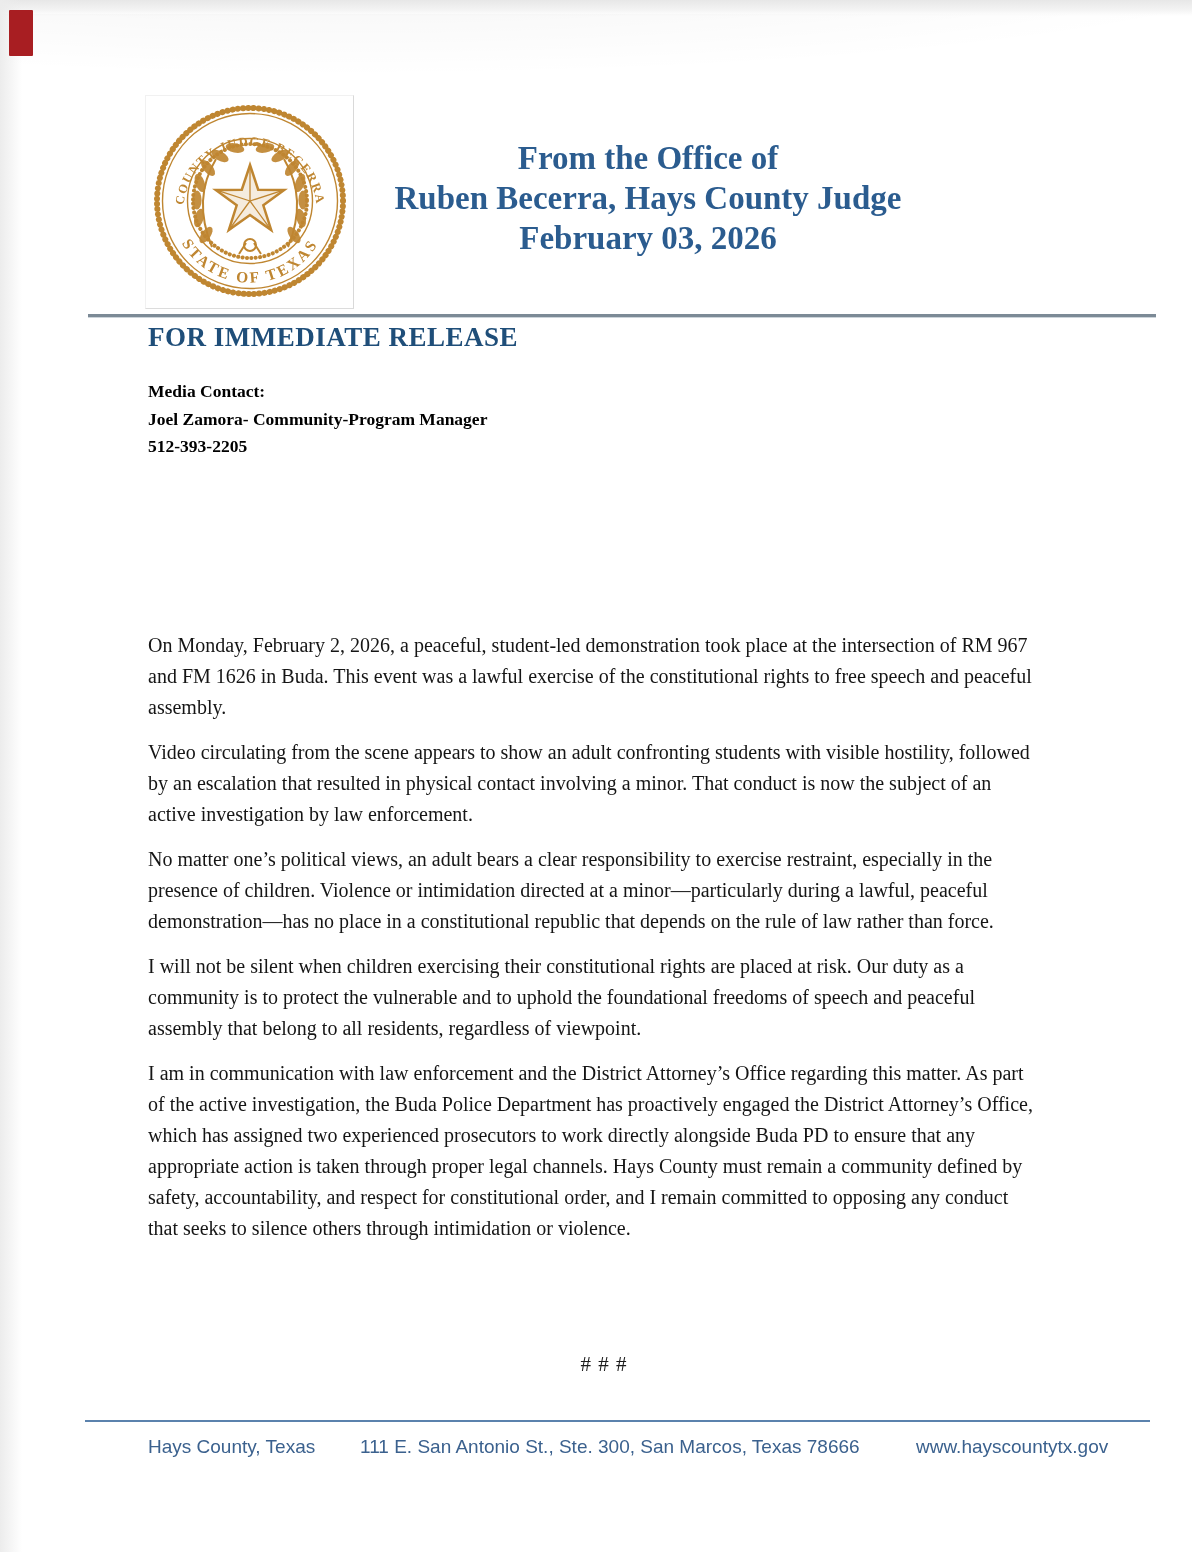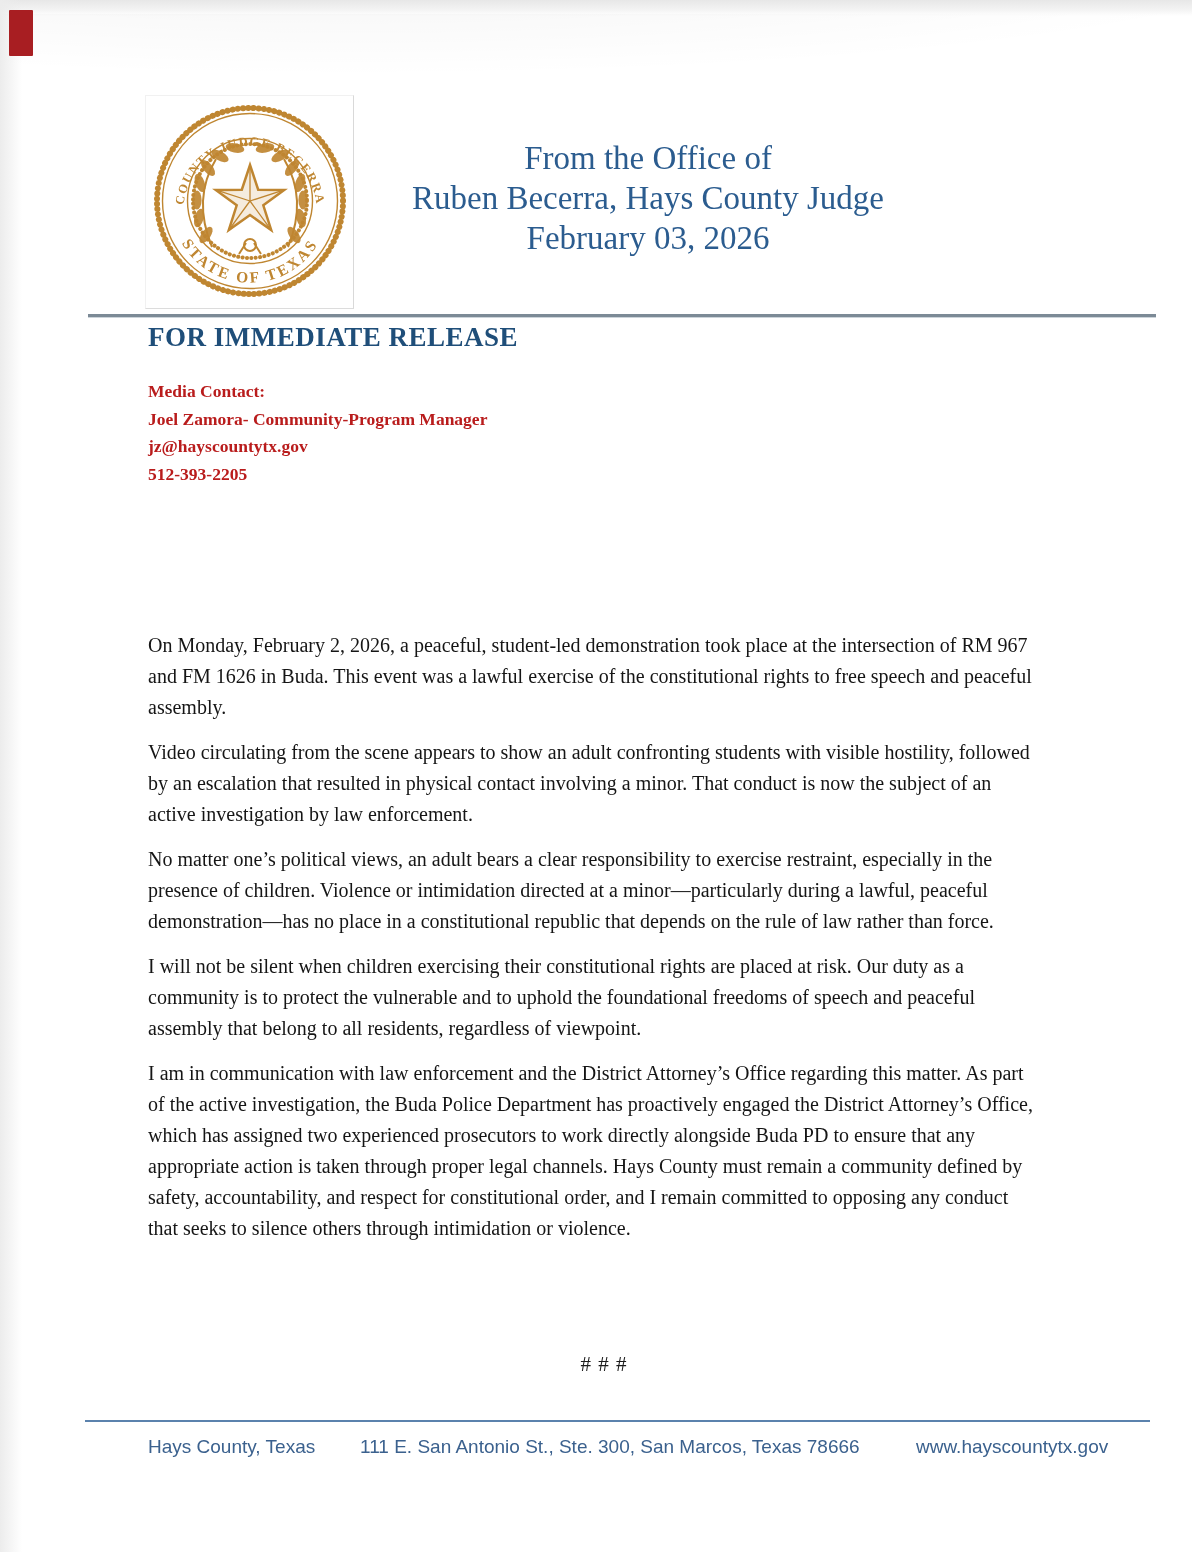--- a/index.html
+++ b/index.html
@@ -24,33 +24,33 @@
     position:absolute;left:145px;top:95px;width:207px;height:212px;
     background:#ffffff;
     border-right:1px solid #d9d9d9;border-bottom:1px solid #dcdcdc;
     border-top:1px solid #f1f1f1;border-left:1px solid #f1f1f1;
   }
   .seal-box svg{display:block;margin:3px auto 0 auto;}
 
   .header-text{
     position:absolute;left:352px;top:138px;width:592px;
     text-align:center;color:#2b5c8f;
-    font-size:33px;line-height:40px;font-weight:400;
+    font-size:33px;line-height:40px;font-weight:700;
   }
   .header-divider{
     position:absolute;left:88px;top:314px;width:1068px;height:3px;
     background:#7c8a96;border-bottom:1px solid #ccd4da;
   }
   .release-label{
     position:absolute;left:148px;top:322px;
     color:#1f4e79;font-weight:700;font-size:27px;letter-spacing:.5px;
   }
   .media-contact{
     position:absolute;left:148px;top:378px;
-    color:#b91c1c;font-weight:700;font-size:17.5px;line-height:27.5px;
+    color:#000000;font-weight:700;font-size:17.5px;line-height:27.5px;
   }
   .doc-title{
     position:absolute;left:148px;top:484px;width:912px;
     text-align:center;color:#0c0c0c;font-weight:700;
     font-size:30px;line-height:42px;
   }
   .body-text{
     position:absolute;left:148px;top:630px;width:900px;
     color:#151515;font-size:20px;line-height:31px;
   }
@@ -137,21 +137,20 @@
     <div>February 03, 2026</div>
   </div>
 
   <div class="header-divider"></div>
 
   <div class="release-label">FOR IMMEDIATE RELEASE</div>
 
   <div class="media-contact">
     <div>Media Contact:</div>
     <div>Joel Zamora- Community-Program Manager</div>
-    <div>jz@hayscountytx.gov</div>
     <div>512-393-2205</div>
   </div>
 
   <div class="doc-title">
   </div>
 
   <div class="body-text">
     <p>On Monday, February 2, 2026, a peaceful, student-led demonstration took place at the intersection of RM 967 and FM 1626 in Buda. This event was a lawful exercise of the constitutional rights to free speech and peaceful assembly.</p>
     <p>Video circulating from the scene appears to show an adult confronting students with visible hostility, followed by an escalation that resulted in physical contact involving a minor. That conduct is now the subject of an active investigation by law enforcement.</p>
     <p>No matter one’s political views, an adult bears a clear responsibility to exercise restraint, especially in the presence of children. Violence or intimidation directed at a minor—particularly during a lawful, peaceful demonstration—has no place in a constitutional republic that depends on the rule of law rather than force.</p>

